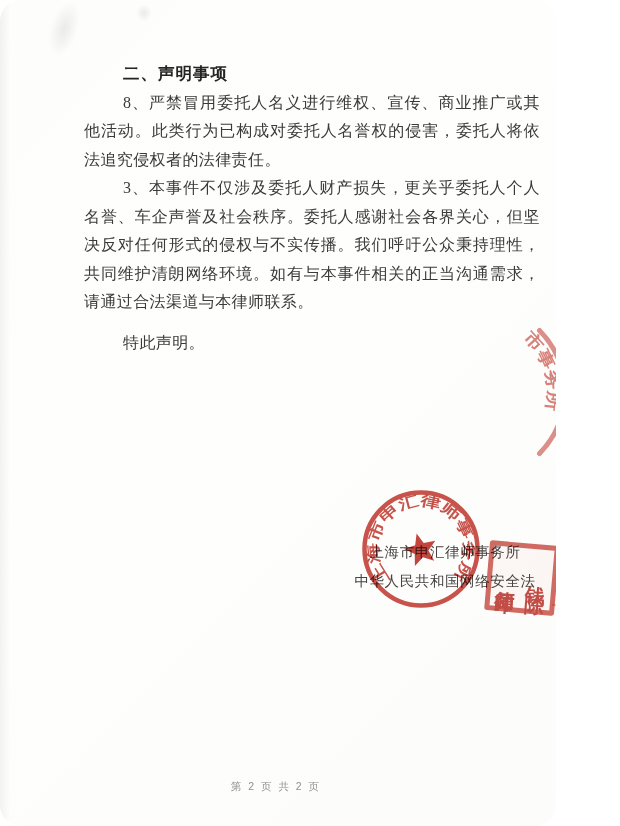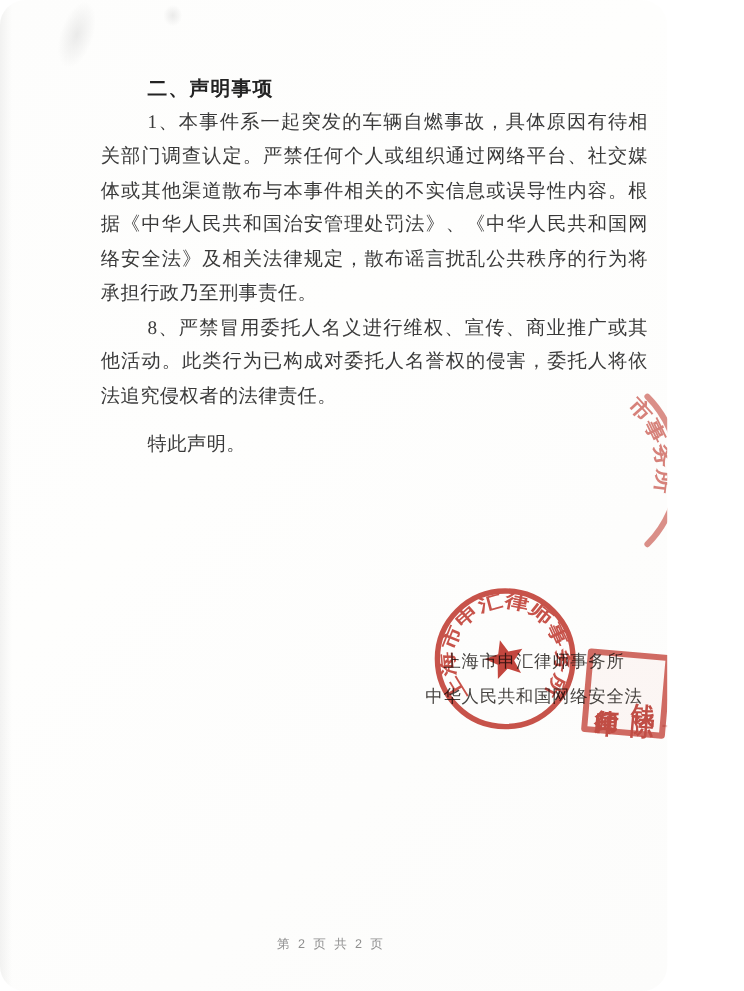--- a/index.html
+++ b/index.html
@@ -77,22 +77,22 @@
 <body>
 
 <div class="page">
 
   <div class="smudge s1"></div>
   <div class="smudge s2"></div>
   <div class="smudge s3"></div>
 
   <main class="content">
     <h2>二、声明事项</h2>
-    <p>1、本事件系一起突发的车辆自燃事故，具体原因有待相关部门调查认定。严禁任何个人或组织通过网络平台、社交媒体或其他渠道散布与本事件相关的不实信息或误导性内容。根据《中华人民共和国治安管理处罚法》、《中华人民共和国网络安全法》及相关法律规定，散布谣言扰乱公共秩序的行为将承担行政乃至刑事责任。</p>
     <p>8、严禁冒用委托人名义进行维权、宣传、商业推广或其他活动。此类行为已构成对委托人名誉权的侵害，委托人将依法追究侵权者的法律责任。</p>
+    <p>3、本事件不仅涉及委托人财产损失，更关乎委托人个人名誉、车企声誉及社会秩序。委托人感谢社会各界关心，但坚决反对任何形式的侵权与不实传播。我们呼吁公众秉持理性，共同维护清朗网络环境。如有与本事件相关的正当沟通需求，请通过合法渠道与本律师联系。</p>
     <p class="closing">特此声明。</p>
   </main>
 
   <div class="signature">
     <div>上海市申汇律师事务所</div>
     <div>中华人民共和国网络安全法</div>
   </div>
 
   <svg class="stamp round-stamp" width="124" height="124" viewBox="0 0 124 124">
     <circle cx="62" cy="62" r="56.5" fill="none" stroke="#c5443b" stroke-width="4.5"></circle>

